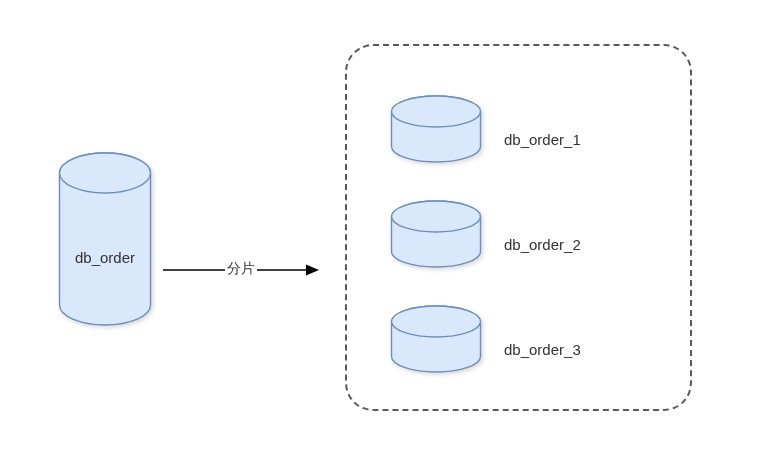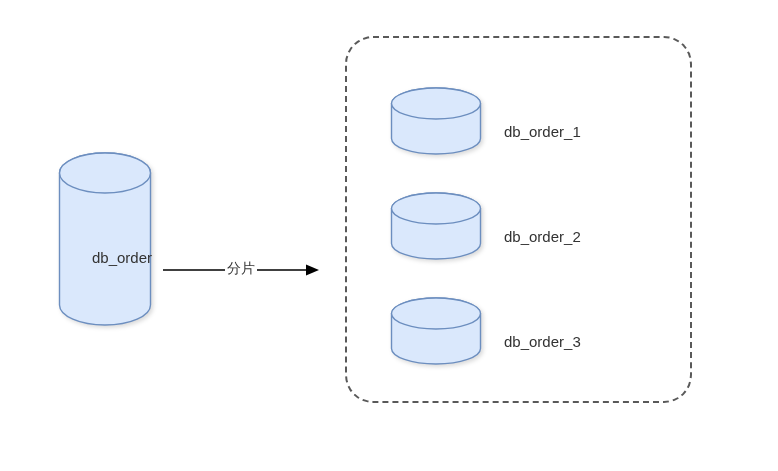--- a/index.html
+++ b/index.html
@@ -25,41 +25,41 @@
     fill: var(--cylinder-fill, #dae8fc);
     stroke: var(--cylinder-stroke, #6c8ebf);
     stroke-width: 1.4;
   }
 
   
   .source-node {
     position: absolute;
     left: 58px; top: 152px;
     width: 94px; height: 174px;
-    display: flex; align-items: center; justify-content: flex-end;
+    display: flex; align-items: center; justify-content: center;
   }
   .source-node .cyl { position: absolute; inset: 0; width: 94px; height: 174px; }
   .source-node .shape-label { position: relative; margin-top: 36px; }
 
   
   .arrow-wrap { position: absolute; left: 163px; top: 258px; width: 156px; height: 24px; }
   .arrow-wrap svg { position: absolute; inset: 0; }
   .arrow-line { stroke: var(--arrow-color, #000000); stroke-width: 1.5; }
   .arrow-head { fill: var(--arrow-color, #000000); }
   .arrow-label {
     position: absolute; left: 0; right: 0; top: 2px;
     text-align: center; font-size: 14px; line-height: 16px;
     color: var(--label-color, #333333);
   }
   .arrow-label span { background: #ffffff; padding: 0 2px; }
 
   
   .shard-container {
     position: absolute;
-    left: 345px; top: 36px;
+    left: 345px; top: 44px;
     width: 347px; height: 367px;
     border: 2px dashed var(--container-border, #595959);
     border-radius: 28px;
     box-sizing: border-box;
     background: #ffffff;
   }
 
   .shard-row {
     position: absolute;
     left: 43px;

